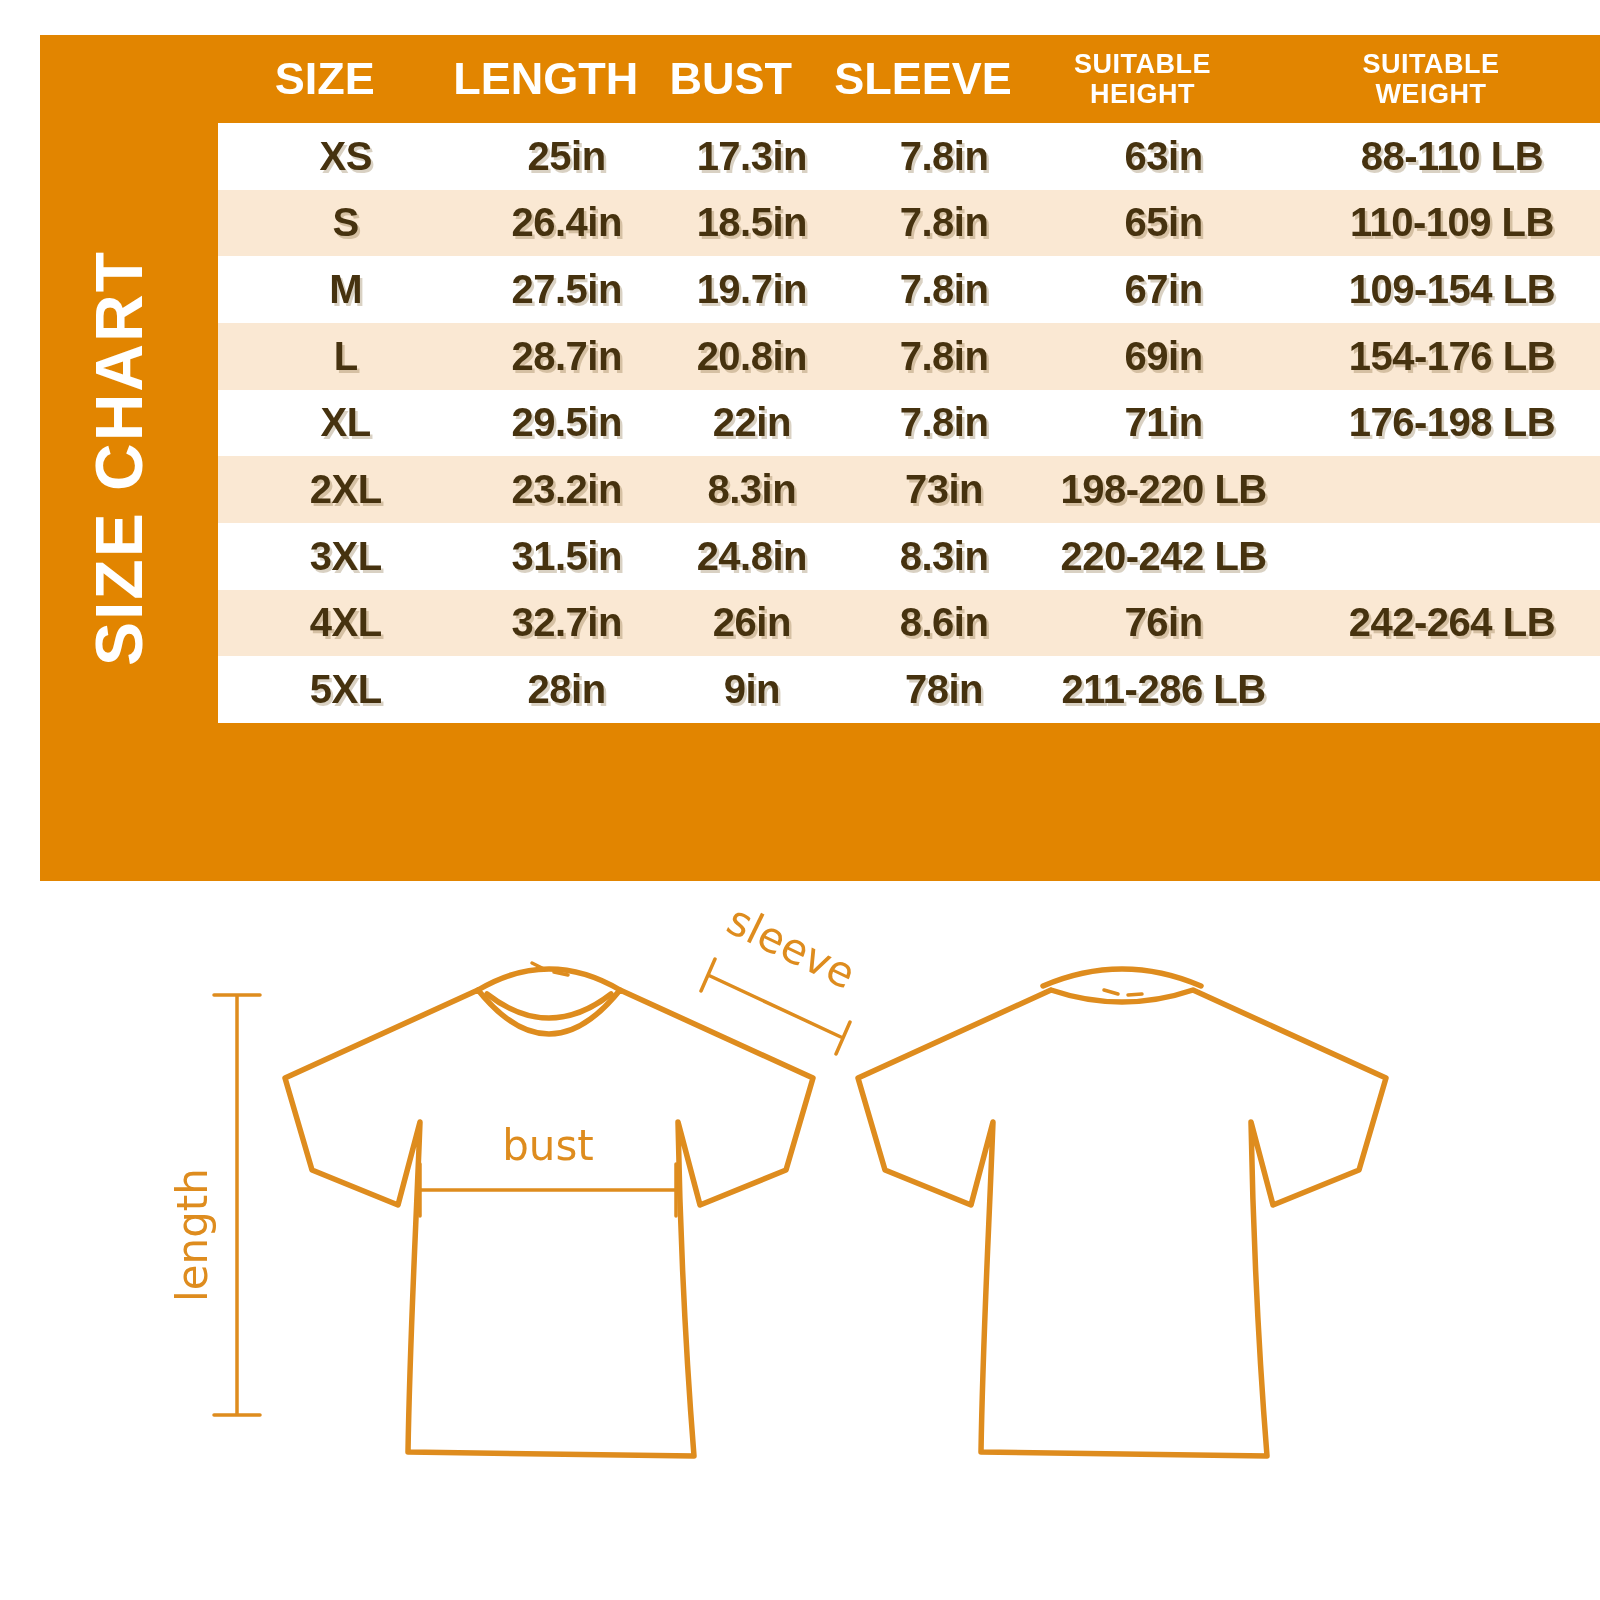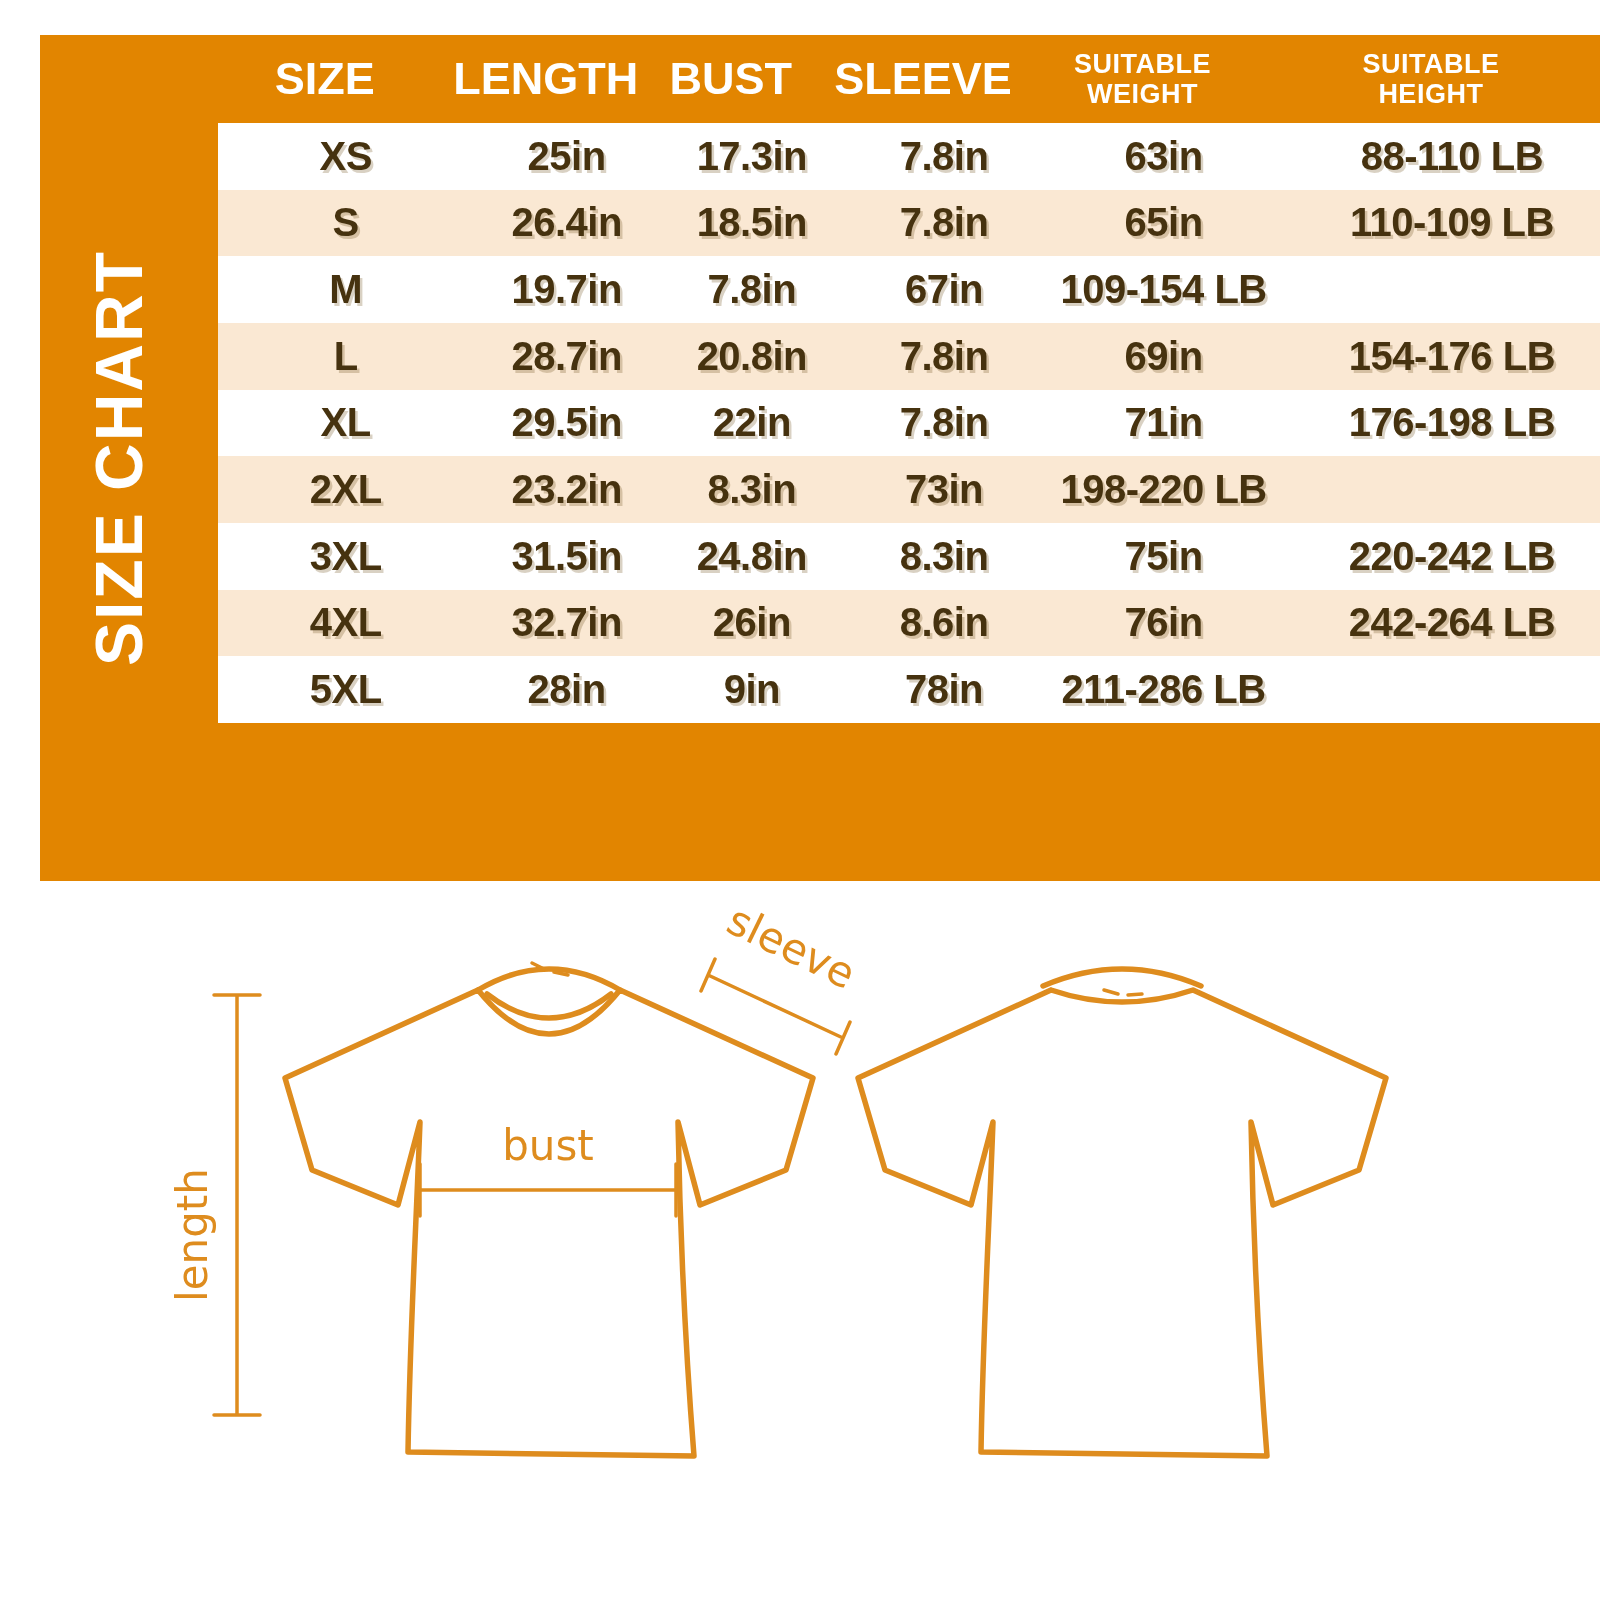--- a/index.html
+++ b/index.html
@@ -52,24 +52,24 @@
       <div class="th">
           <span class="th-label">LENGTH</span>
         </div>
       <div class="th">
           <span class="th-label">BUST</span>
         </div>
       <div class="th">
           <span class="th-label">SLEEVE</span>
         </div>
       <div class="th small">
-          <span class="th-label">SUITABLE WEIGHT</span>
+          <span class="th-label">SUITABLE HEIGHT</span>
         </div>
       <div class="th small">
-          <span class="th-label">SUITABLE HEIGHT</span>
+          <span class="th-label">SUITABLE WEIGHT</span>
         </div>
     </div>
 
     <div class="tbody">
       <div class="tr white">
         <div class="td">XS</div>
         <div class="td">25in</div>
         <div class="td">17.3in</div>
         <div class="td">7.8in</div>
         <div class="td">63in</div>
@@ -78,20 +78,21 @@
       <div class="tr cream">
         <div class="td">S</div>
         <div class="td">26.4in</div>
         <div class="td">18.5in</div>
         <div class="td">7.8in</div>
         <div class="td">65in</div>
         <div class="td">110-109 LB</div>
       </div>
       <div class="tr white">
         <div class="td">M</div>
+        <div class="td">27.5in</div>
         <div class="td">19.7in</div>
         <div class="td">7.8in</div>
         <div class="td">67in</div>
         <div class="td">109-154 LB</div>
       </div>
       <div class="tr cream">
         <div class="td">L</div>
         <div class="td">28.7in</div>
         <div class="td">20.8in</div>
         <div class="td">7.8in</div>
@@ -111,21 +112,20 @@
         <div class="td">23.2in</div>
         <div class="td">8.3in</div>
         <div class="td">73in</div>
         <div class="td">198-220 LB</div>
       </div>
       <div class="tr white">
         <div class="td">3XL</div>
         <div class="td">31.5in</div>
         <div class="td">24.8in</div>
         <div class="td">8.3in</div>
-        <div class="td">75in</div>
         <div class="td">220-242 LB</div>
       </div>
       <div class="tr cream">
         <div class="td">4XL</div>
         <div class="td">32.7in</div>
         <div class="td">26in</div>
         <div class="td">8.6in</div>
         <div class="td">76in</div>
         <div class="td">242-264 LB</div>
       </div>

